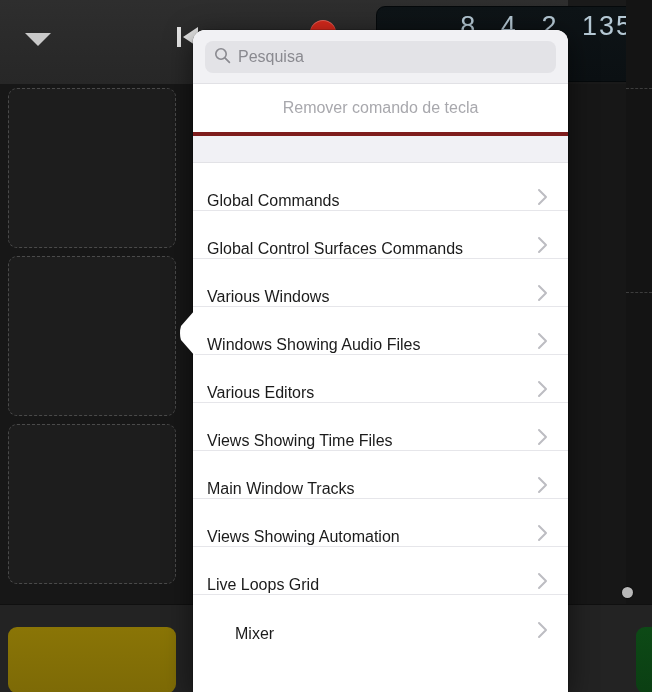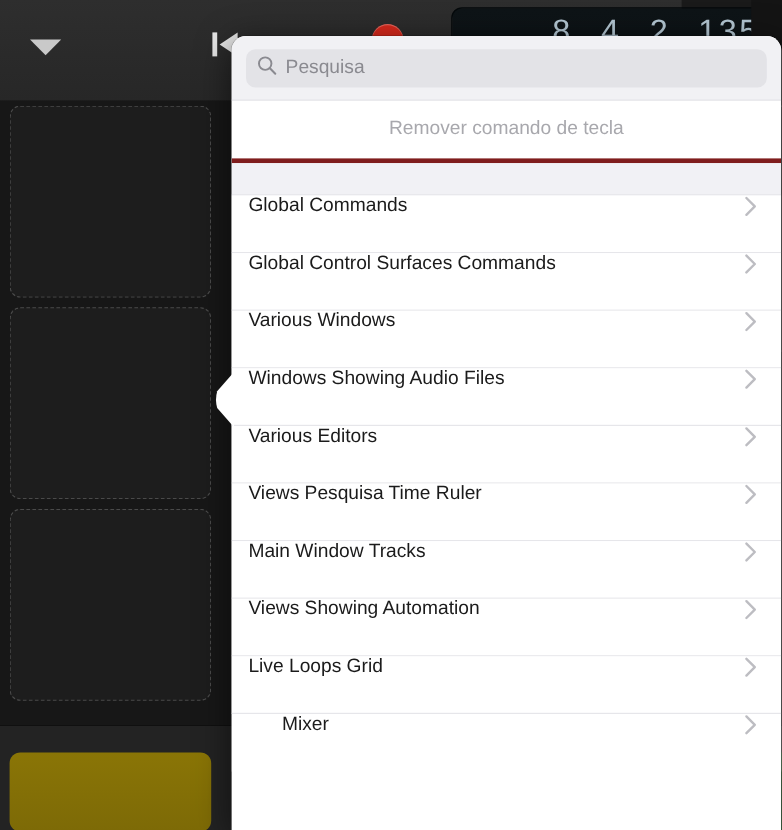--- a/index.html
+++ b/index.html
@@ -146,21 +146,21 @@
     width: 11px; height: 11px;
     border-radius: 50%;
     background: #b9b9b9;
     box-shadow: 0 0 0 1px rgba(0,0,0,.35);
   }
 
   
   .popover {
     position: absolute;
     left: 193px; top: 30px;
-    width: 458px; height: 662px;
+    width: 375px; height: 662px;
     background: #ffffff;
     border-radius: 12px 12px 0 0;
     box-shadow: 0 6px 28px rgba(0,0,0,.55), 0 0 0 0.5px rgba(0,0,0,.28);
     overflow: hidden;
   }
 
   .popover-tail {
     position: absolute;
     left: 179px; top: 310px;
     width: 16px; height: 46px;
@@ -211,21 +211,21 @@
     border-bottom: 1px solid #e2e2e6;
   }
 
   .menu-list {
     background: #ffffff;
   }
   .menu-item {
     position: relative;
     height: 48px;
     display: flex;
-    align-items: flex-start;
+    align-items: flex-end;
     padding: 0 14px 0 14px;
     border-bottom: 1px solid #e6e6ea;
     background: #ffffff;
     box-sizing: border-box;
   }
   .menu-item:last-child { border-bottom: none; margin-left: 28px; }
   .menu-label {
     flex: 1 1 auto;
     font-size: 16px;
     color: #1b1b1b;
@@ -355,21 +355,21 @@
       <div class="menu-item">
         <span class="menu-label">Various Editors</span>
         <span class="chev">
           <svg width="11" height="18" viewBox="0 0 11 18" aria-hidden="true">
               <polyline points="2,2 9,9 2,16" fill="none" stroke="currentColor" stroke-width="2" stroke-linecap="round" stroke-linejoin="round"></polyline>
             </svg>
         </span>
       </div>
 
       <div class="menu-item">
-        <span class="menu-label">Views Pesquisa Time Ruler</span>
+        <span class="menu-label">Views Showing Time Files</span>
         <span class="chev">
           <svg width="11" height="18" viewBox="0 0 11 18" aria-hidden="true">
               <polyline points="2,2 9,9 2,16" fill="none" stroke="currentColor" stroke-width="2" stroke-linecap="round" stroke-linejoin="round"></polyline>
             </svg>
         </span>
       </div>
 
       <div class="menu-item">
         <span class="menu-label">Main Window Tracks</span>
         <span class="chev">

